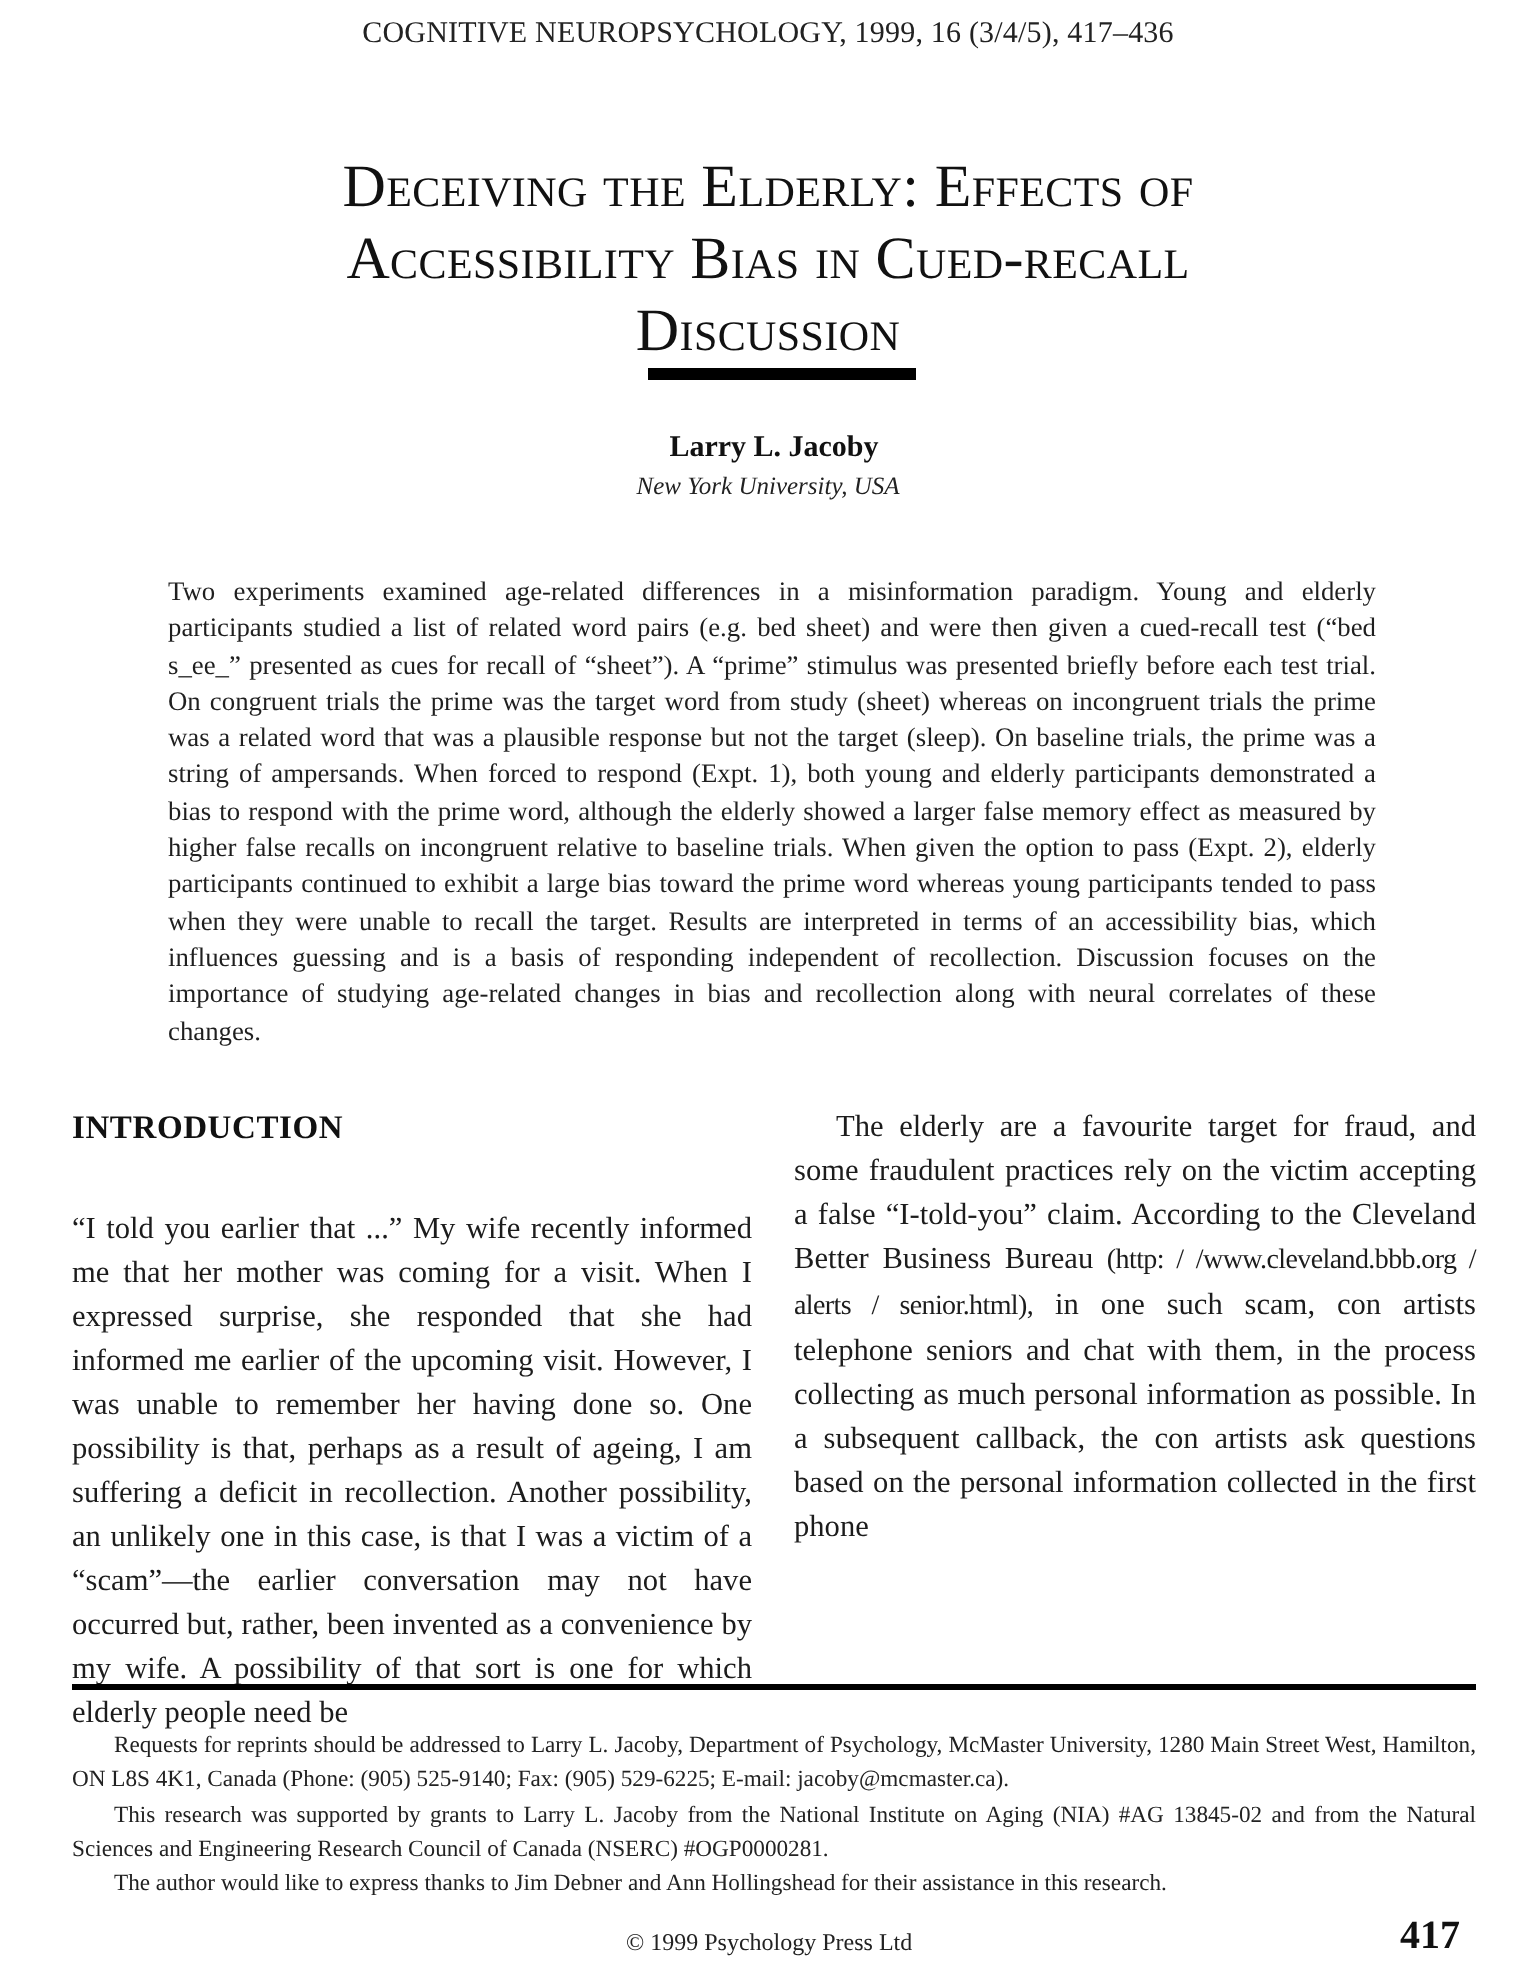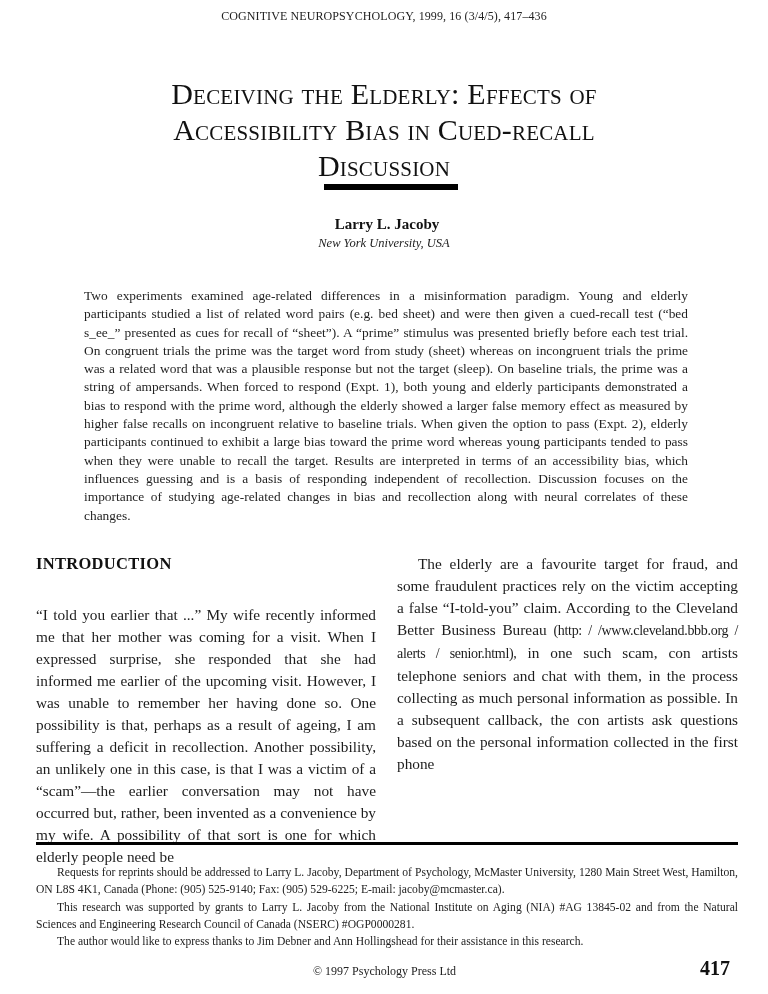--- a/index.html
+++ b/index.html
@@ -1,21 +1,21 @@
 <!DOCTYPE html>
 <html><head>
 <meta charset="utf-8">
 <style>
   html, body { margin: 0; padding: 0; background: #ffffff; }
   body { width: 768px; height: 994px; position: relative; overflow: hidden;
          font-family: "Liberation Serif", "DejaVu Serif", serif; color: #1a1a1a; }
   .abs { position: absolute; }
 
   .running-head { top: 9px; left: 0; width: 768px; text-align: center;
-                  font-size: 12px; letter-spacing: 0.1px; color: #222; }
+                  font-size: 15px; letter-spacing: 0.1px; color: #222; }
 
   .title { top: 76px; left: 60px; width: 648px; text-align: center;
            font-weight: normal; font-size: 30px; line-height: 36px;
            font-variant: small-caps; color: #111; letter-spacing: 0.2px; }
   .title-line { display: block; }
 
   .title-rule { top: 184px; left: 324px; width: 134px; height: 6px; background: #000; }
 
   .author { top: 216px; left: 3px; width: 768px; text-align: center;
             font-weight: bold; font-size: 15px; color: #111; }
@@ -72,14 +72,14 @@
 </div>
 
 <div class="abs footnote-rule"></div>
 
 <div class="abs footnotes">
   <p>Requests for reprints should be addressed to Larry L. Jacoby, Department of Psychology, McMaster University, 1280 Main Street West, Hamilton, ON L8S 4K1, Canada (Phone: (905) 525-9140; Fax: (905) 529-6225; E-mail: jacoby@mcmaster.ca).</p>
   <p>This research was supported by grants to Larry L. Jacoby from the National Institute on Aging (NIA) #AG 13845-02 and from the Natural Sciences and Engineering Research Council of Canada (NSERC) #OGP0000281.</p>
   <p>The author would like to express thanks to Jim Debner and Ann Hollingshead for their assistance in this research.</p>
 </div>
 
-<div class="abs copyright">© 1997 Psychology Press Ltd</div>
+<div class="abs copyright">© 1999 Psychology Press Ltd</div>
 <div class="abs page-number">417</div>
 
 </body></html>

